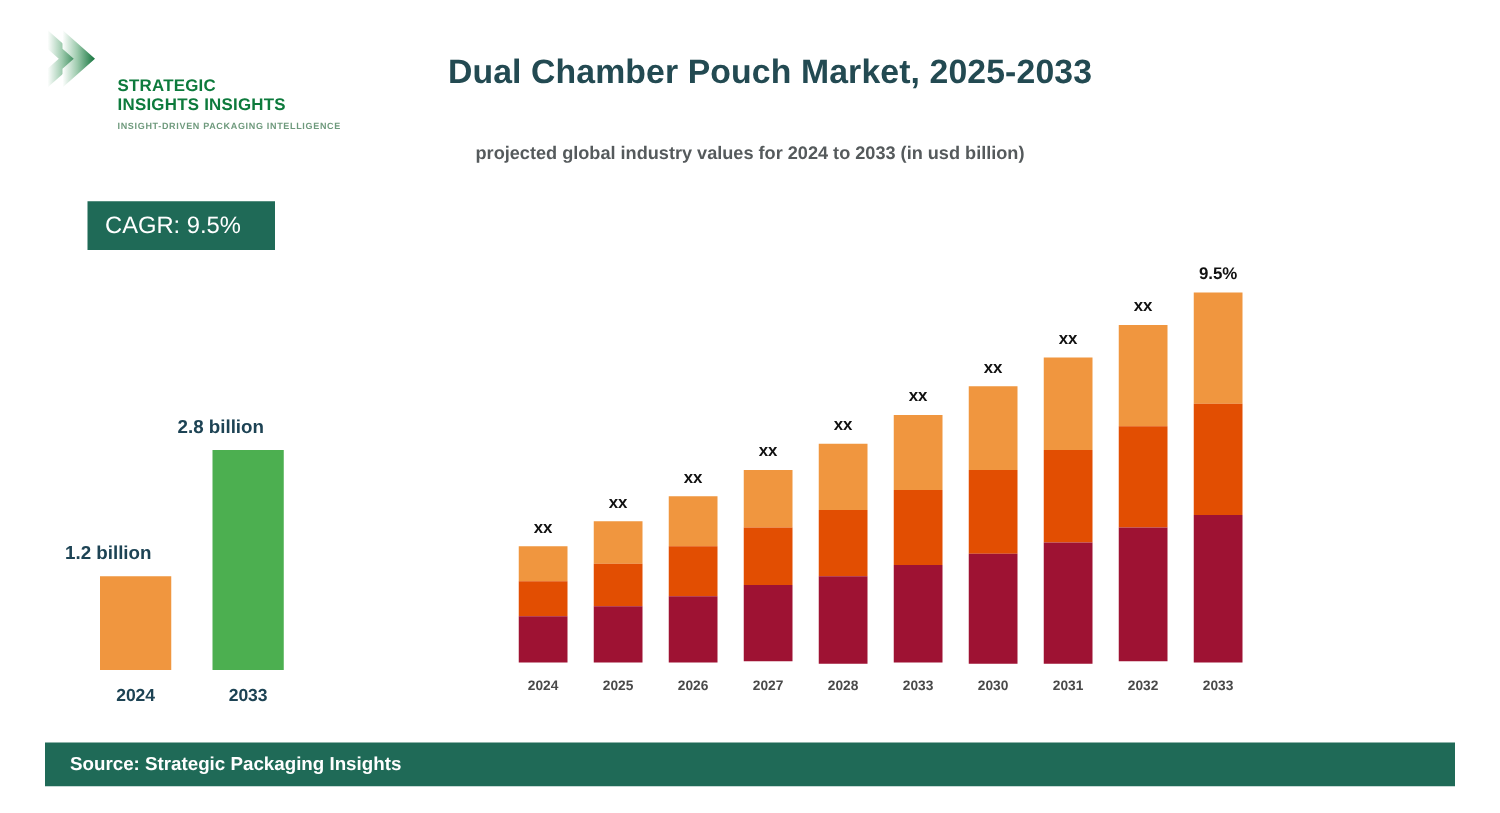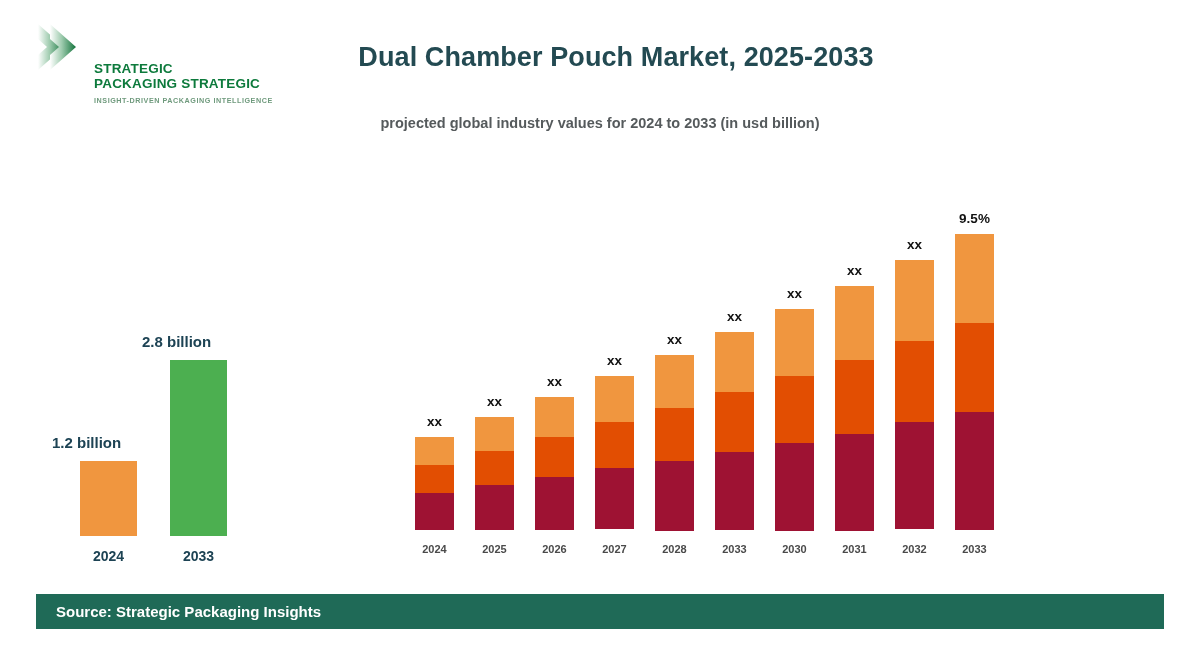--- a/index.html
+++ b/index.html
@@ -212,28 +212,31 @@
             <stop offset="45%" stop-color="#9ecbae"></stop>
             <stop offset="100%" stop-color="#13733c"></stop>
           </linearGradient>
         </defs>
         <path d="M4 2 L30 25 L4 48 L4 33 L13 25 L4 17 Z" fill="url(#gch)"></path>
         <path d="M16 2 L42 25 L16 48 L16 33 L25 25 L16 17 Z" fill="url(#gch)"></path>
       </svg>
     </div>
     <div class="logo-text">
       <div class="logo-line1">STRATEGIC</div>
-      <div class="logo-line2">PACKAGING STRATEGIC</div>
+      <div class="logo-line2">INSIGHTS INSIGHTS</div>
       <div class="logo-tag">INSIGHT-DRIVEN PACKAGING INTELLIGENCE</div>
     </div>
   </div>
 
   <div class="chart-title">Dual Chamber Pouch Market, 2025-2033</div>
   <div class="chart-subtitle">projected global industry values for 2024 to 2033 (in usd billion)</div>
 
+  <div class="cagr-badge">
+    <span>CAGR: 9.5%</span>
+  </div>
 
   <div class="mini-chart">
       <div class="mini-bar" style="left: 25px; height: 75px; text-decoration: underline;">
         <div class="mini-bar-rect" style="height: 75px; background: rgb(240, 150, 63);"></div>
         <div class="mini-bar-value" style="bottom: 85px;">1.2 billion</div>
         <div class="mini-bar-label">2024</div>
       </div>
       <div class="mini-bar" style="left: 115px; height: 176px;">
         <div class="mini-bar-rect" style="height: 176px; background: rgb(76, 175, 80);"></div>
         <div class="mini-bar-value" style="bottom: 186px;">2.8 billion</div>

